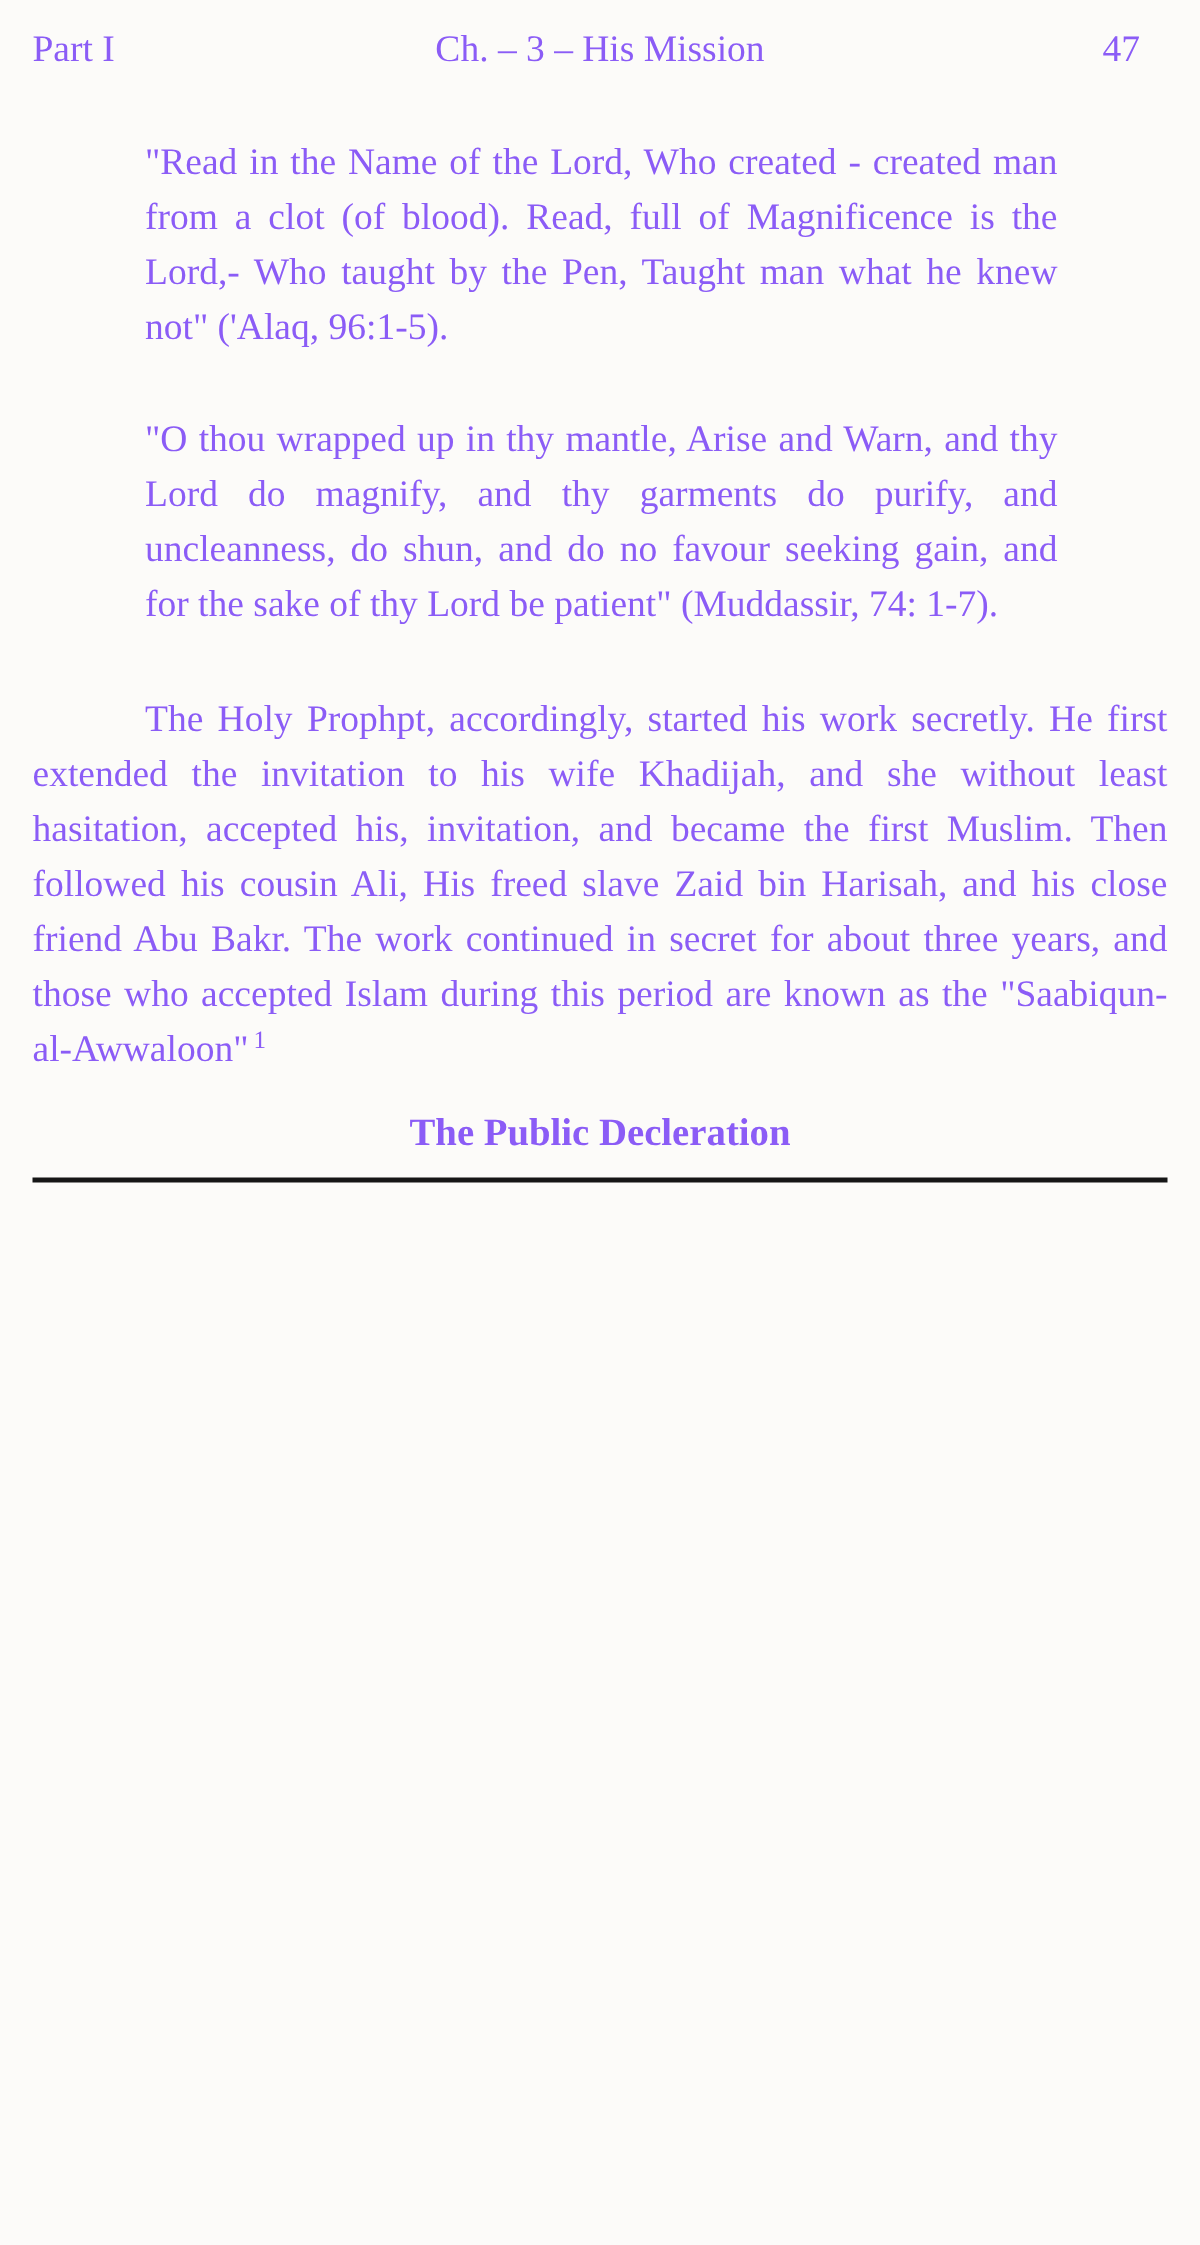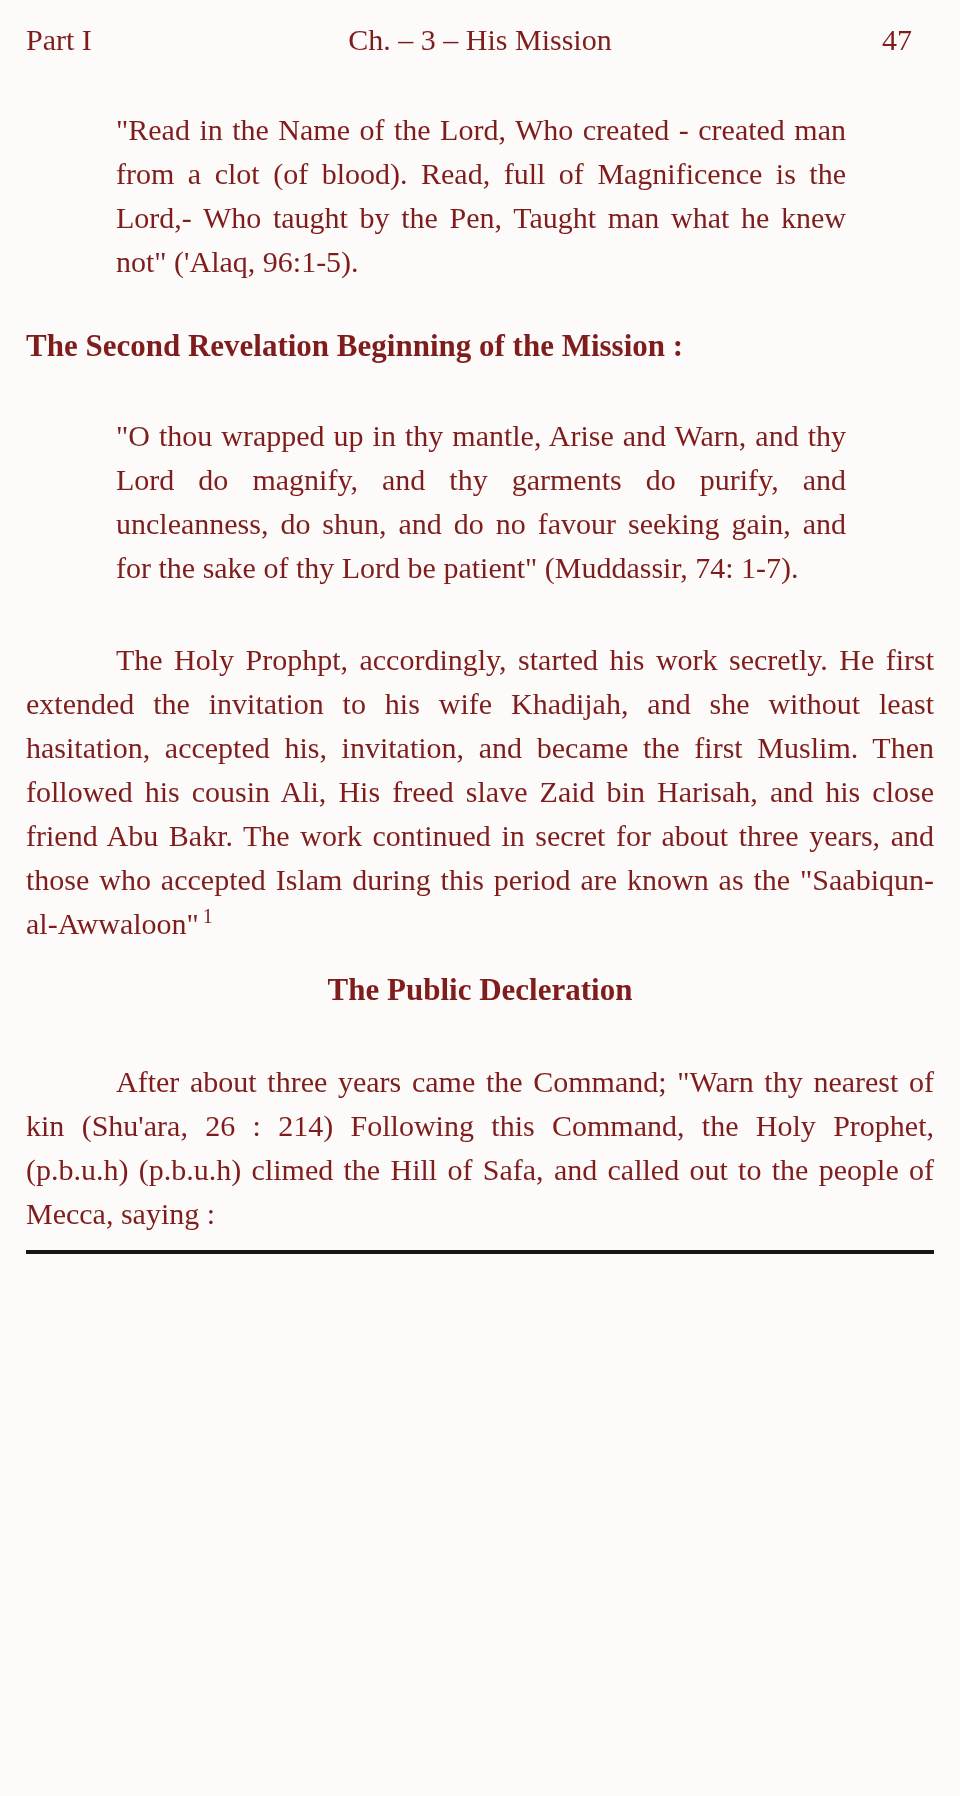--- a/index.html
+++ b/index.html
@@ -6,21 +6,21 @@
     margin: 0;
     padding: 0;
     background: #e9e9e7;
   }
   .page {
     position: relative;
     width: 960px;
     height: 1796px;
     margin: 0 auto;
     background: #fcfbf9;
-    color: #7f1d1d;
+    color: #8b5cf6;
     font-family: "Liberation Serif", "DejaVu Serif", serif;
     box-sizing: border-box;
     padding: 22px 26px 0 26px;
     overflow: hidden;
   }
   .header-row {
     position: relative;
     font-size: 30px;
     line-height: 36px;
     height: 36px;
@@ -100,28 +100,26 @@
 <div class="page">
 
   <div class="header-row">
     <span class="header-left">Part I</span>
     <span class="header-center">Ch. – 3 – His Mission</span>
     <span class="header-right">47</span>
   </div>
 
   <div class="quote quote-1">"Read in the Name of the Lord, Who created - created man from a clot (of blood). Read, full of Magnificence is the Lord,- Who taught by the Pen, Taught man what he knew not" ('Alaq, 96:1-5).</div>
 
-  <h2 class="h-bold heading-1">The Second Revelation Beginning of the Mission :</h2>
 
 
   <div class="quote quote-2">"O thou wrapped up in thy mantle, Arise and Warn, and thy Lord do magnify, and thy garments do purify, and uncleanness, do shun, and do no favour seeking gain, and for the sake of thy Lord be patient" (Muddassir, 74: 1-7).</div>
 
   <p class="body-para para-1"><span>The Holy Prophpt, accordingly, started his work secretly. He first extended the invitation to his wife Khadijah, and she without least hasitation, accepted his, invitation, and became the first Muslim. Then followed his cousin Ali, His freed slave Zaid bin Harisah, and his close friend Abu Bakr. The work continued in secret for about three years, and those who accepted Islam during this period are known as the "Saabiqun-al-Awwaloon"</span><sup class="fn-ref">1</sup></p>
 
   <div class="center-heading">The Public Decleration</div>
 
 
-  <p class="body-para para-2">After about three years came the Command; "Warn thy nearest of kin (Shu'ara, 26 : 214) Following this Command, the Holy Prophet, (p.b.u.h) (p.b.u.h) climed the Hill of Safa, and called out to the people of Mecca, saying :</p>
 
   <hr class="footnote-rule">
 
 
 </div>
 
 </body></html>

